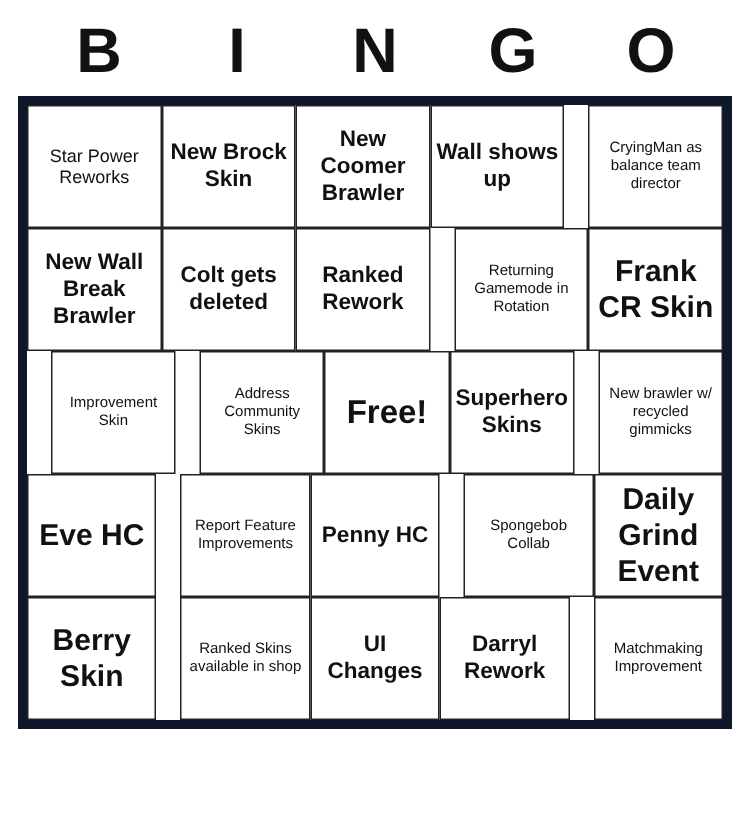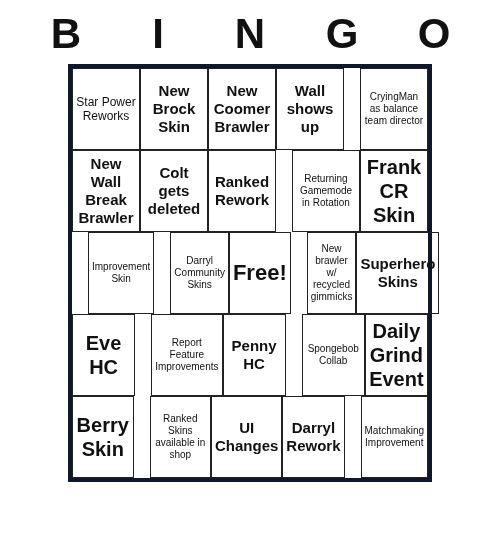--- a/index.html
+++ b/index.html
@@ -21,22 +21,22 @@
       padding: 10px 0 6px 0;
     }
     .bingo-letter {
       font-size: 42px;
       font-weight: bold;
       color: #111;
       width: 80px;
       text-align: center;
     }
     .bingo-grid {
-      border: 4px solid #0f172a;
-      width: 364px;
+      border: 6px solid #0f172a;
+      width: 476px;
     }
     .bingo-row {
       display: flex;
       flex-direction: row;
     }
     .bingo-cell {
       border: 1.5px solid #222;
       width: 92px;
       min-height: 82px;
       display: flex;
@@ -89,24 +89,24 @@
   <div class="bingo-row">
     <div class="bingo-cell medium-text">New Wall Break Brawler</div>
     <div class="bingo-cell medium-text">Colt gets deleted</div>
     <div class="bingo-cell medium-text">Ranked Rework</div>
     <div class="bingo-cell small-text">Returning Gamemode in Rotation</div>
     <div class="bingo-cell large-text">Frank CR Skin</div>
   </div>
 
   <div class="bingo-row">
     <div class="bingo-cell small-text">Improvement Skin</div>
-    <div class="bingo-cell small-text">Darryl Community Skins</div>
+    <div class="bingo-cell small-text">Address Community Skins</div>
     <div class="bingo-cell free">Free!</div>
+    <div class="bingo-cell medium-text">Superhero Skins</div>
     <div class="bingo-cell small-text">New brawler w/ recycled gimmicks</div>
-    <div class="bingo-cell medium-text">Superhero Skins</div>
   </div>
 
   <div class="bingo-row">
     <div class="bingo-cell large-text">Eve HC</div>
     <div class="bingo-cell small-text">Report Feature Improvements</div>
     <div class="bingo-cell medium-text">Penny HC</div>
     <div class="bingo-cell small-text">Spongebob Collab</div>
     <div class="bingo-cell large-text">Daily Grind Event</div>
   </div>
 

